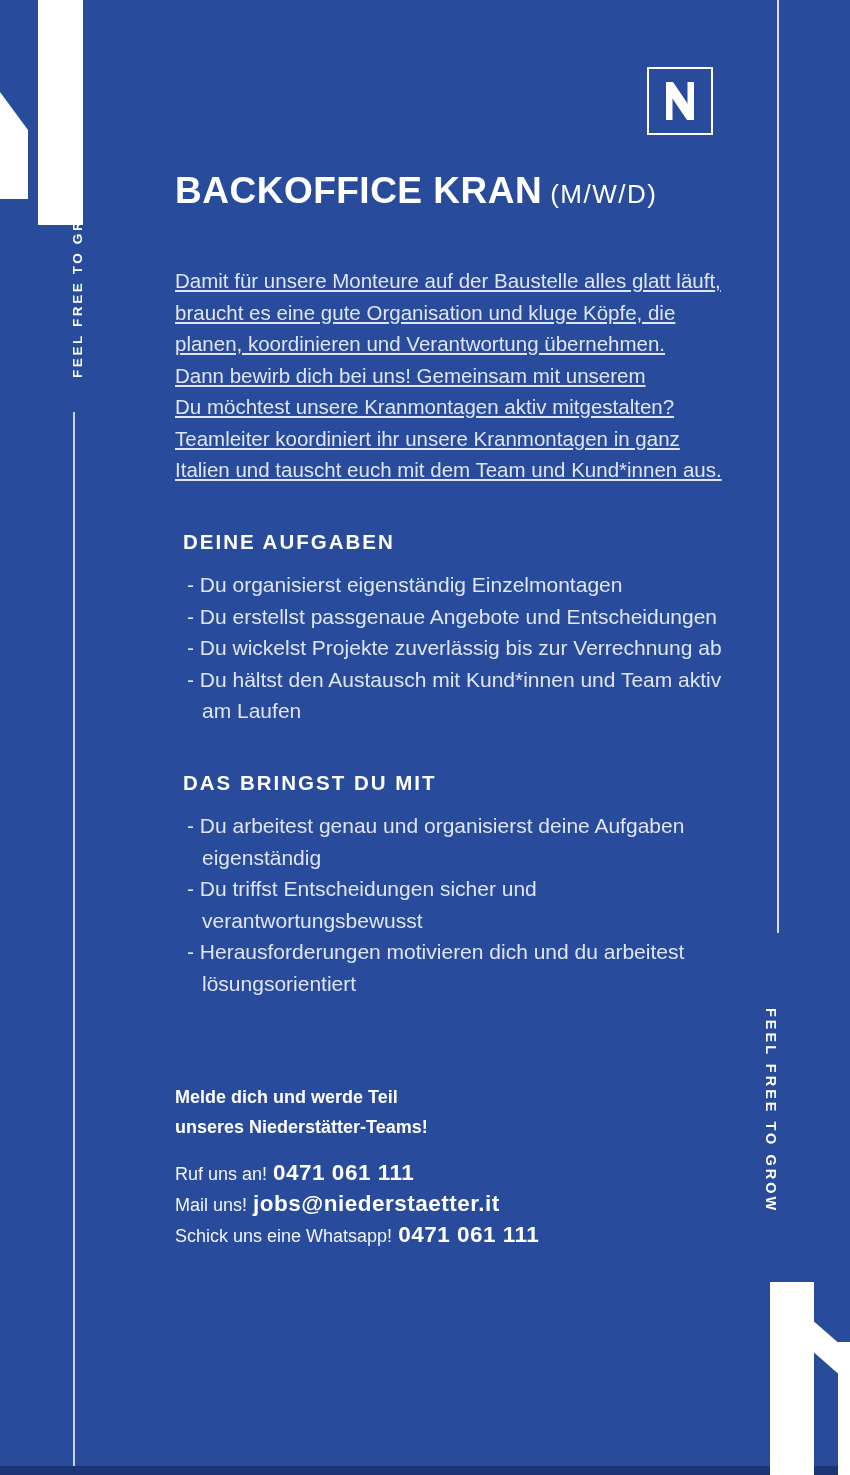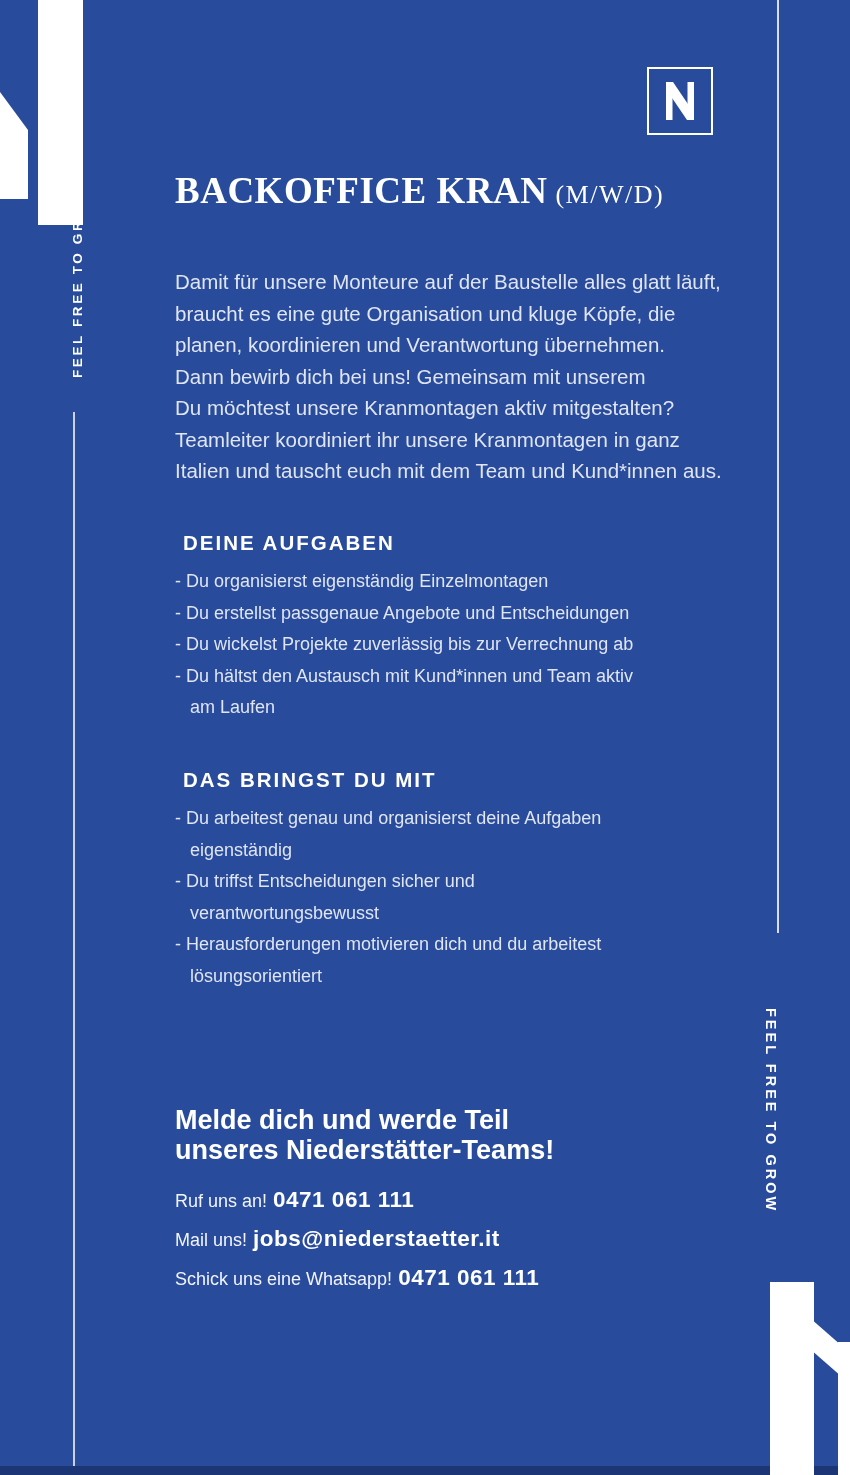--- a/index.html
+++ b/index.html
@@ -26,36 +26,36 @@
   .tagline{
     color:#ffffff;font-weight:bold;font-size:13.5px;letter-spacing:2.6px;
     writing-mode:vertical-rl;white-space:nowrap;line-height:16px;
   }
   #tagline-left{left:70px;top:212px;height:166px;transform:rotate(180deg);}
   #tagline-right{left:763px;top:1008px;height:218px;font-size:14.5px;letter-spacing:3px;}
   
   .content{left:175px;top:0;width:562px;color:#DFE5F2;}
   .job-title{
     margin-top:170px;color:#ffffff;font-weight:800;font-size:37px;
-    letter-spacing:0.5px;line-height:42px;white-space:nowrap;font-family:Liberation Serif, serif;
+    letter-spacing:0.5px;line-height:42px;white-space:nowrap;
   }
   .gender{font-weight:400;font-size:26px;letter-spacing:1.5px;margin-left:8px;}
-  .intro{margin-top:50px;font-size:20.5px;line-height:31.5px;}
+  .intro{margin-top:50px;font-size:20.5px;line-height:31.5px;text-decoration:underline;}
   .section{margin-top:40px;}
   .section.tight{margin-top:33px;}
   .section h2{
     margin:8px;color:#ffffff;font-size:20.5px;font-weight:bold;
     letter-spacing:2px;line-height:31.5px;
   }
-  .section ul{margin:0;padding:0;list-style:none;font-size:18px;line-height:31.5px;}
+  .section ul{margin:12px;padding:0;list-style:none;font-size:21px;line-height:31.5px;}
   .section li{white-space:pre-line;padding-left:15px;text-indent:-15px;}
   .cta{
-    margin-top:113px;color:#ffffff;font-weight:bold;font-size:27px;line-height:30px;
+    margin-top:83px;color:#ffffff;font-weight:bold;font-size:18px;line-height:30px;
   }
-  .contact{margin-top:16px;font-size:18px;line-height:37px;color:#F2F4FA;}
+  .contact{margin-top:16px;font-size:18px;line-height:29px;color:#F2F4FA;}
   .contact .val{font-weight:bold;color:#ffffff;font-size:22.5px;letter-spacing:0.5px;margin-left:6px;}
   
   #footer-bar{left:0;bottom:0;width:850px;height:9px;background:#1B3575;z-index:2;}
 </style>
 </head>
 <body>
 
 <svg id="n-topleft" class="abs" width="120" height="240" viewBox="0 0 120 240" aria-hidden="true">
   <g>
     <rect x="38" y="0" width="45" height="225" fill="#ffffff"></rect>

